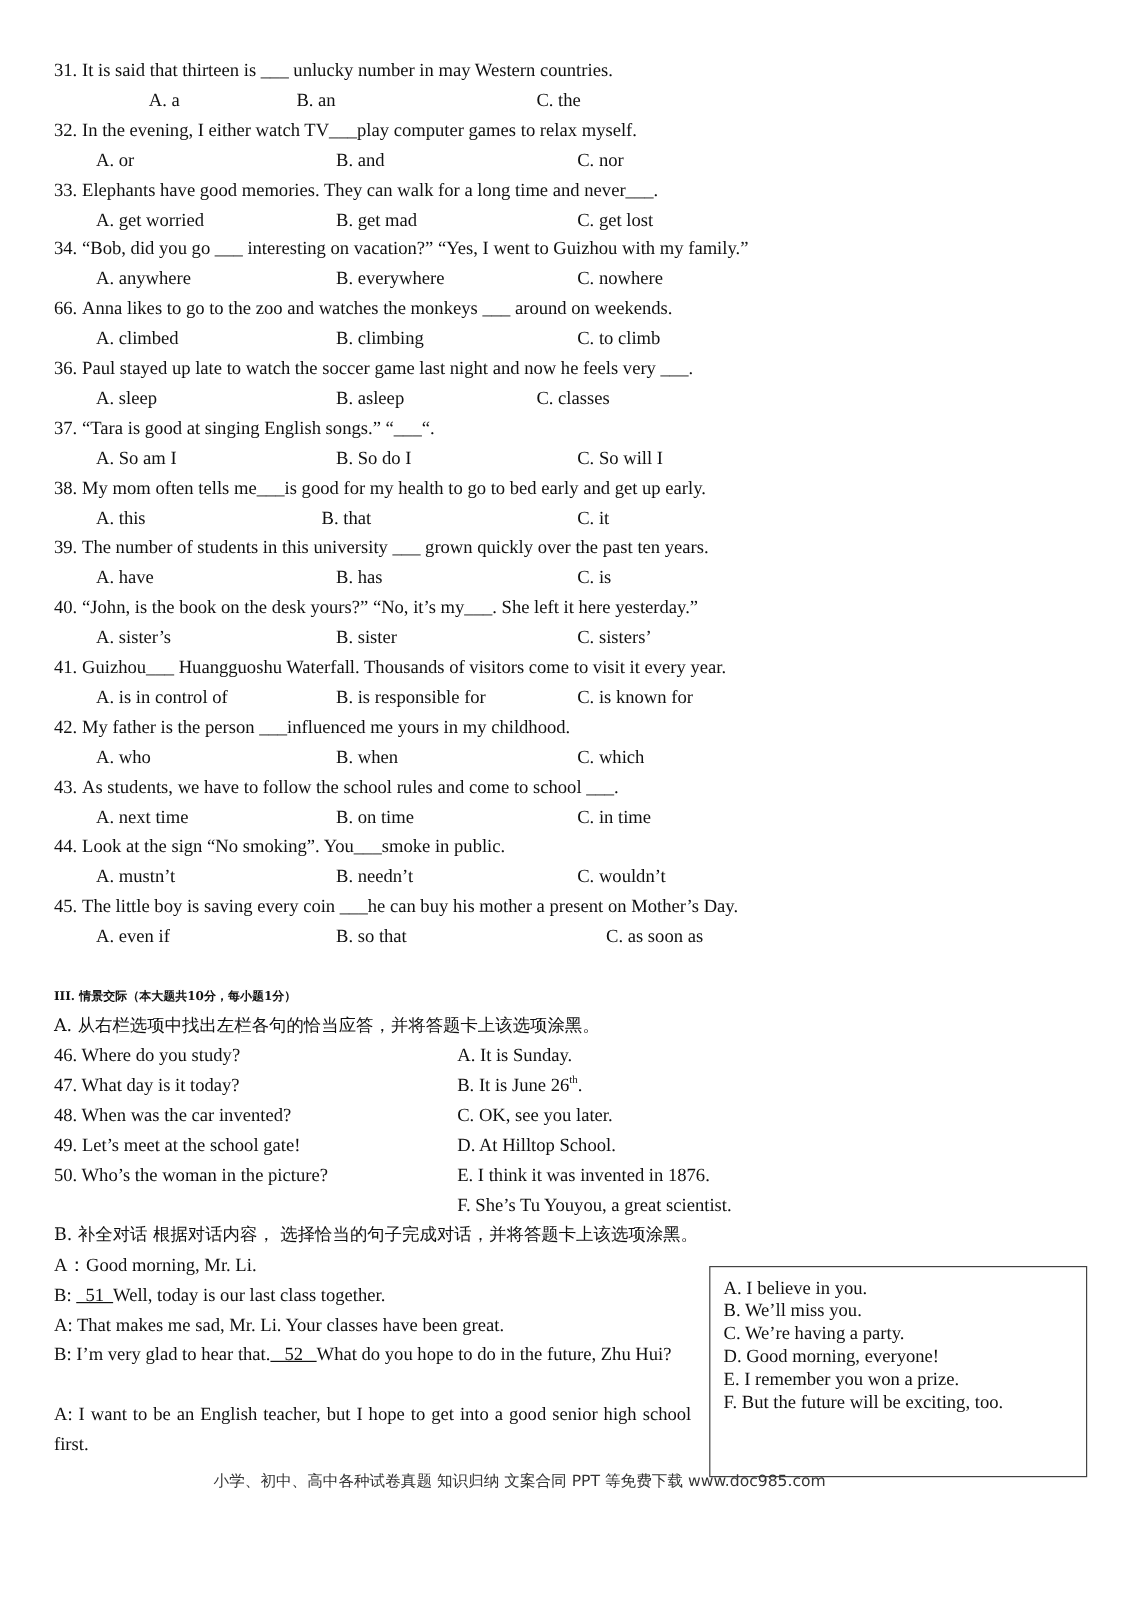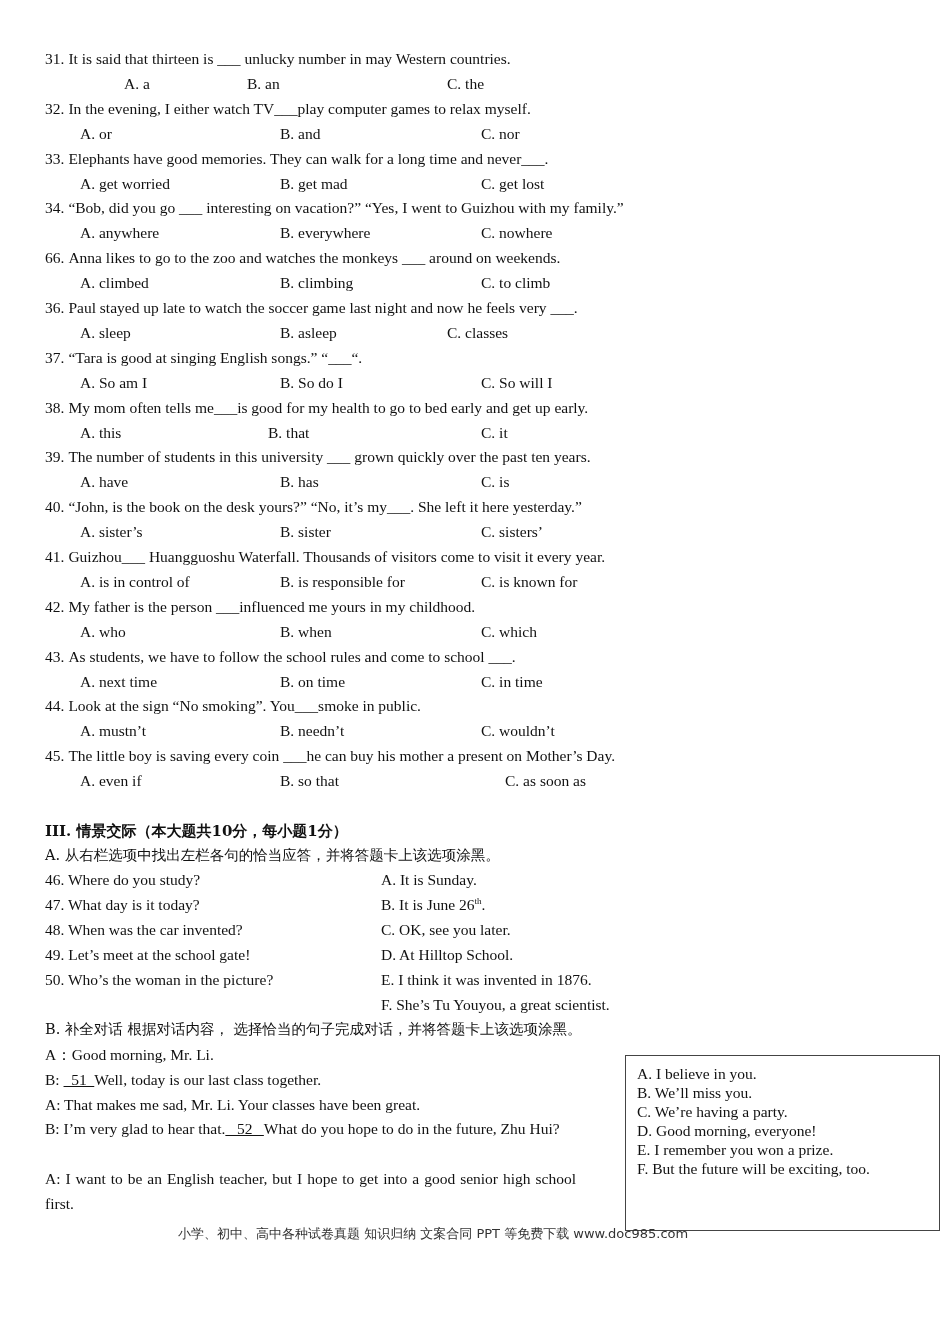--- a/index.html
+++ b/index.html
@@ -4,26 +4,26 @@
   <style>
     html, body { margin: 0; padding: 0; background: #ffffff; }
     body {
       width: 950px; height: 1344px; position: relative; overflow: hidden;
       font-family: "Liberation Serif", "DejaVu Serif", serif;
       color: #111111; font-size: 15.5px;
     }
     .line { position: absolute; white-space: nowrap; line-height: 20px; }
     .q { left: 45px; }
     .opt { position: absolute; white-space: nowrap; line-height: 20px; }
-    .section-head { left: 45px; font-weight: bold; font-family: "DejaVu Serif", "Liberation Serif", serif; font-size: 15px; }
+    .section-head { left: 45px; font-weight: bold; font-family: "DejaVu Serif", "Liberation Serif", serif; font-size: 10px; }
     .cn { font-family: "DejaVu Serif", "Liberation Serif", serif; font-size: 14.5px; }
     .blank { text-decoration: underline; }
     sup { font-size: 9px; vertical-align: super; line-height: 0; }
     .box {
-      position: absolute; left: 625px; top: 1055px; width: 315px; height: 176px;
+      position: absolute; left: 591px; top: 1055px; width: 315px; height: 176px;
       border: 1px solid #444444; box-sizing: border-box; background: #fff; padding-left: 40px;
     }
     .box-item { position: absolute; left: 11px; white-space: nowrap; line-height: 19px; }
     .dialog { position: absolute; left: 45px; width: 531px; line-height: 25px; text-align: justify; }
     .footer {
       position: absolute; left: 178px; top: 1225px; white-space: nowrap;
       font-family: "DejaVu Sans", "Liberation Sans", sans-serif; font-size: 13px; color: #333333;
     }
   </style>
 </head>

